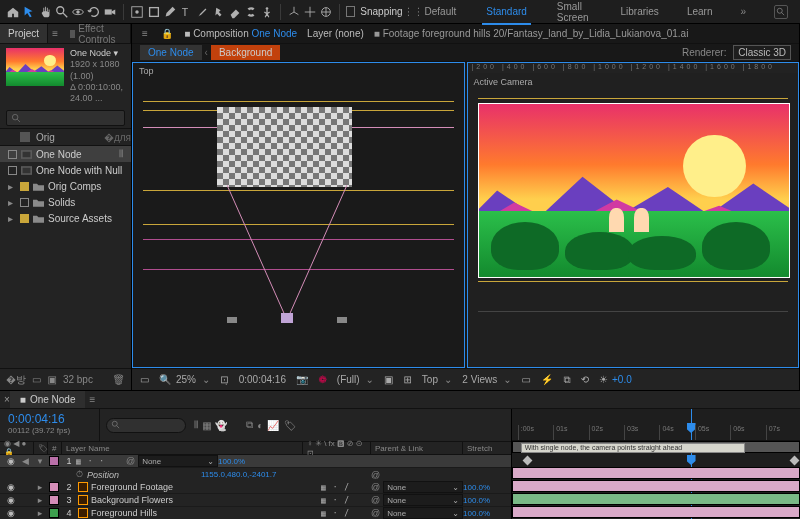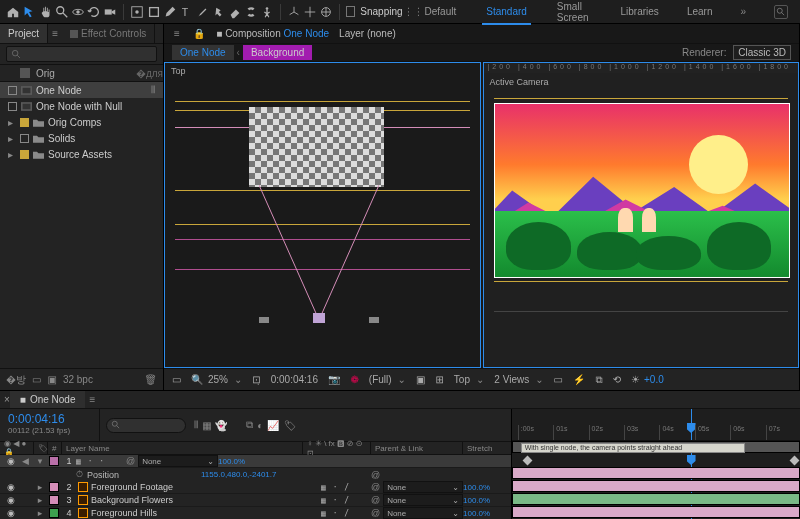--- a/index.html
+++ b/index.html
@@ -25,21 +25,21 @@
   .toolbar .sep{width:1px;height:16px;background:#3a3a3a;margin:0 4px;}
   .tool-icon{width:18px;height:18px;display:flex;align-items:center;justify-content:center;color:#b0b0b0;border-radius:2px;}
   .tool-icon.active{color:var(--accent);}
   .snap-check{width:11px;height:11px;border:1px solid #777;margin-right:3px;}
   .workspaces{margin-left:auto;display:flex;align-items:center;gap:28px;padding-right:6px;}
   .workspaces span{color:#999;}
   .workspaces .active{color:var(--accent);position:relative;padding:4px 2px;}
   .workspaces .active::after{content:"";position:absolute;left:-2px;right:-2px;bottom:-4px;height:2px;background:var(--accent);}
   .ws-btn{width:18px;height:14px;border:1px solid #555;border-radius:2px;display:flex;align-items:center;justify-content:center;}
   .main{display:flex;height:366px;}
-  .left-col{width:164px;background:var(--panel);display:flex;flex-direction:column;border-right:1px solid #000;}
+  .left-col{width:132px;background:var(--panel);display:flex;flex-direction:column;border-right:1px solid #000;}
   .panel-tabs{height:20px;display:flex;align-items:center;border-bottom:1px solid #111;}
   .panel-tab{padding:0 8px;height:100%;display:flex;align-items:center;gap:3px;border-right:1px solid #111;color:#ccc;}
   .panel-tab.active{background:var(--panel3);}
   .panel-tab.dim{color:#777;}
   .ham{margin:0 4px;color:#888;}
   .proj-info{display:flex;gap:6px;padding:4px 6px;align-items:flex-start;}
   .thumb{width:58px;height:38px;background:#000;position:relative;overflow:hidden;flex-shrink:0;}
   .dd-arrow{color:#888;margin-left:2px;}
   .proj-meta{color:#888;line-height:1.25;font-size:9px;}
   .proj-meta .name{color:#ccc;}
@@ -52,21 +52,21 @@
   .folder-sw{width:9px;height:9px;border:1px solid;}
   .folder-ico{width:11px;height:9px;display:inline-block;}
   .proj-item .right-ico{margin-left:auto;color:#888;width:12px;text-align:center;}
   .proj-footer{margin-top:auto;height:22px;border-top:1px solid #111;display:flex;align-items:center;padding:0 6px;gap:6px;color:#888;}
   .center-col{flex:1;background:#181818;display:flex;flex-direction:column;border-right:1px solid #000;}
   .comp-tabs{height:20px;border-bottom:1px solid #111;display:flex;align-items:center;gap:10px;padding:0 6px;color:#bbb;}
   .comp-tabs .lock{color:#888;}
   .comp-tabs .comp-title .link{color:var(--accent);}
   .crumbs{height:18px;display:flex;align-items:center;justify-content:space-between;padding:0 8px;border-bottom:1px solid #111;}
   .crumbs .left{display:flex;align-items:center;}
-  .crumb{padding:2px 8px;background:#a21caf;}
+  .crumb{padding:2px 8px;background:#c2410c;}
   .crumb.active{color:var(--accent);background:#333;}
   .crumbs .renderer{color:#888;}
   .crumbs .renderer .box{display:inline-block;border:1px solid #555;padding:1px 4px;margin-left:4px;color:#bbb;background:#1e1e1e;}
   .viewports{flex:1;display:flex;min-height:0;}
   .vp{flex:1;position:relative;background:#1a1a1a;border:1px solid var(--accent);overflow:hidden;}
   .vp+.vp{margin-left:2px;}
   .vp-label{position:absolute;top:3px;left:6px;color:#aaa;font-size:9px;}
   .ruler{position:absolute;top:0;left:0;right:0;height:10px;background:#222;font-size:7px;color:#777;overflow:hidden;letter-spacing:3px;padding-left:4px;}
   .trans-box{position:absolute;left:84px;top:44px;width:135px;height:80px;
      background-image:
@@ -105,21 +105,21 @@
   .eye{width:22px;text-align:center;color:#bbb;}
   .twirl{width:12px;text-align:center;color:#888;}
   .chip{width:10px;height:10px;margin:0 3px;border:1px solid #000;}
   .num{width:14px;color:#ccc;text-align:center;}
   .lname{flex:1;display:flex;align-items:center;gap:3px;padding-left:2px;}
   .mode{width:50px;font-family:monospace;letter-spacing:1px;color:#aaa;font-size:8px;}
   .parent{width:92px;display:flex;align-items:center;gap:3px;}
   .p-drop{flex:1;height:12px;background:#1c1c1c;border:1px solid #111;padding:0 3px;display:flex;align-items:center;justify-content:space-between;color:#aaa;font-size:8px;}
   .stretch{width:48px;color:var(--accent);font-size:8px;text-align:left;}
   .prop-row{height:13px;display:flex;align-items:center;padding-left:76px;font-size:9px;color:#bbb;}
-  .prop-row .pname{flex:1;}
+  .prop-row .pname{flex:1;font-style:italic;}
   .prop-row .pval{width:170px;color:var(--accent);font-size:8px;}
   .tl-ruler{height:32px;border-bottom:1px solid #111;position:relative;font-size:7px;color:#777;}
   .tick{position:absolute;top:16px;bottom:0;border-left:1px solid #444;padding-left:2px;}
   .playhead{position:absolute;top:0;bottom:0;width:1px;background:var(--accent);}
   .playhead::before{content:"";position:absolute;top:14px;left:-4px;width:9px;height:10px;background:var(--accent);clip-path:polygon(0 0,100% 0,100% 60%,50% 100%,0 60%);}
   .tl-track-area{flex:1;position:relative;}
   .track{position:absolute;left:0;height:12px;border:1px solid #000;}
   .marker{position:absolute;top:2px;height:10px;background:#d5d5cc;color:#333;font-size:7px;padding:0 3px;white-space:nowrap;overflow:hidden;border:1px solid #888;}
   .kf{position:absolute;width:7px;height:7px;background:#bbb;transform:rotate(45deg);top:3px;}
   svg{display:block;}
@@ -266,20 +266,36 @@
     <div class="panel-tabs">
       <div class="panel-tab active">
           <span>Project</span>
         </div>
       <span class="ham">≡</span>
       <div class="panel-tab dim">
           <span style="width:8px;height:8px;background:#555;display:inline-block"></span>
           <span>Effect Controls</span>
         </div>
     </div>
+    <div class="proj-info">
+      <div class="thumb">
+        <div class="landscape">
+            <div class="sky"></div>
+            <div class="sun"></div>
+            <div class="m1"></div>
+            <div class="m2"></div>
+            <div class="grass"></div>
+          </div>
+      </div>
+      <div class="proj-meta">
+        <div class="name">One Node ▾</div>
+        <div>1920 x 1080 (1.00)</div>
+        <div>Δ 0:00:10:00, 24.00 ...</div>
+      </div>
+    </div>
     <div class="search-row">
       <div class="search">
           <svg viewBox="0 0 16 16">
             <circle cx="6" cy="6" r="4" fill="none" stroke="#aaa"></circle>
             <line x1="9" y1="9" x2="13" y2="13" stroke="#aaa"></line>
           </svg>
         </div>
     </div>
     <div class="proj-header">
       <span style="width:10px;height:10px;background:#555;margin-right:6px"></span>
@@ -337,20 +353,21 @@
       <span style="margin-left:auto">🗑</span>
     </div>
   </div>
 
   <div class="center-col">
     <div class="comp-tabs">
       <span class="ham">≡</span>
       <span class="lock">🔒</span>
       <span class="comp-title">■ <span>Composition</span> <span class="link">One Node</span></span>
       <span>Layer (none)</span>
+      <span style="color:#999">■ <span>Footage foreground hills 20/Fantasy_land_by_Lidia_Lukianova_01.ai</span></span>
     </div>
     <div class="crumbs">
       <div class="left">
         <div class="crumb active">One Node</div>
         <span style="color:#666;padding:0 3px">‹</span>
         <div class="crumb">Background</div>
       </div>
       <div class="renderer">
         <span>Renderer:</span>
         <span class="box">Classic 3D</span>
@@ -436,21 +453,21 @@
   <div class="tl-top">
     <span class="tl-x">×</span>
     <div class="tl-tab">■ <span style="margin-left:4px">One Node</span></div>
     <span class="tl-ham">≡</span>
   </div>
   <div class="tl-body">
     <div class="tl-left">
       <div class="tl-head">
         <div class="tl-time">
           <div class="tc">0:00:04:16</div>
-          <div class="fr">00112 (21.53 fps)</div>
+          <div class="fr">00112 (39.72 fps)</div>
         </div>
         <div class="tl-search">
           <div class="sbox">
               <svg width="10" height="10" viewBox="0 0 16 16">
                 <circle cx="6" cy="6" r="4" fill="none" stroke="#888"></circle>
                 <line x1="9" y1="9" x2="13" y2="13" stroke="#888"></line>
               </svg>
             </div>
           <div class="tl-icons">
             <span>⫴</span>

